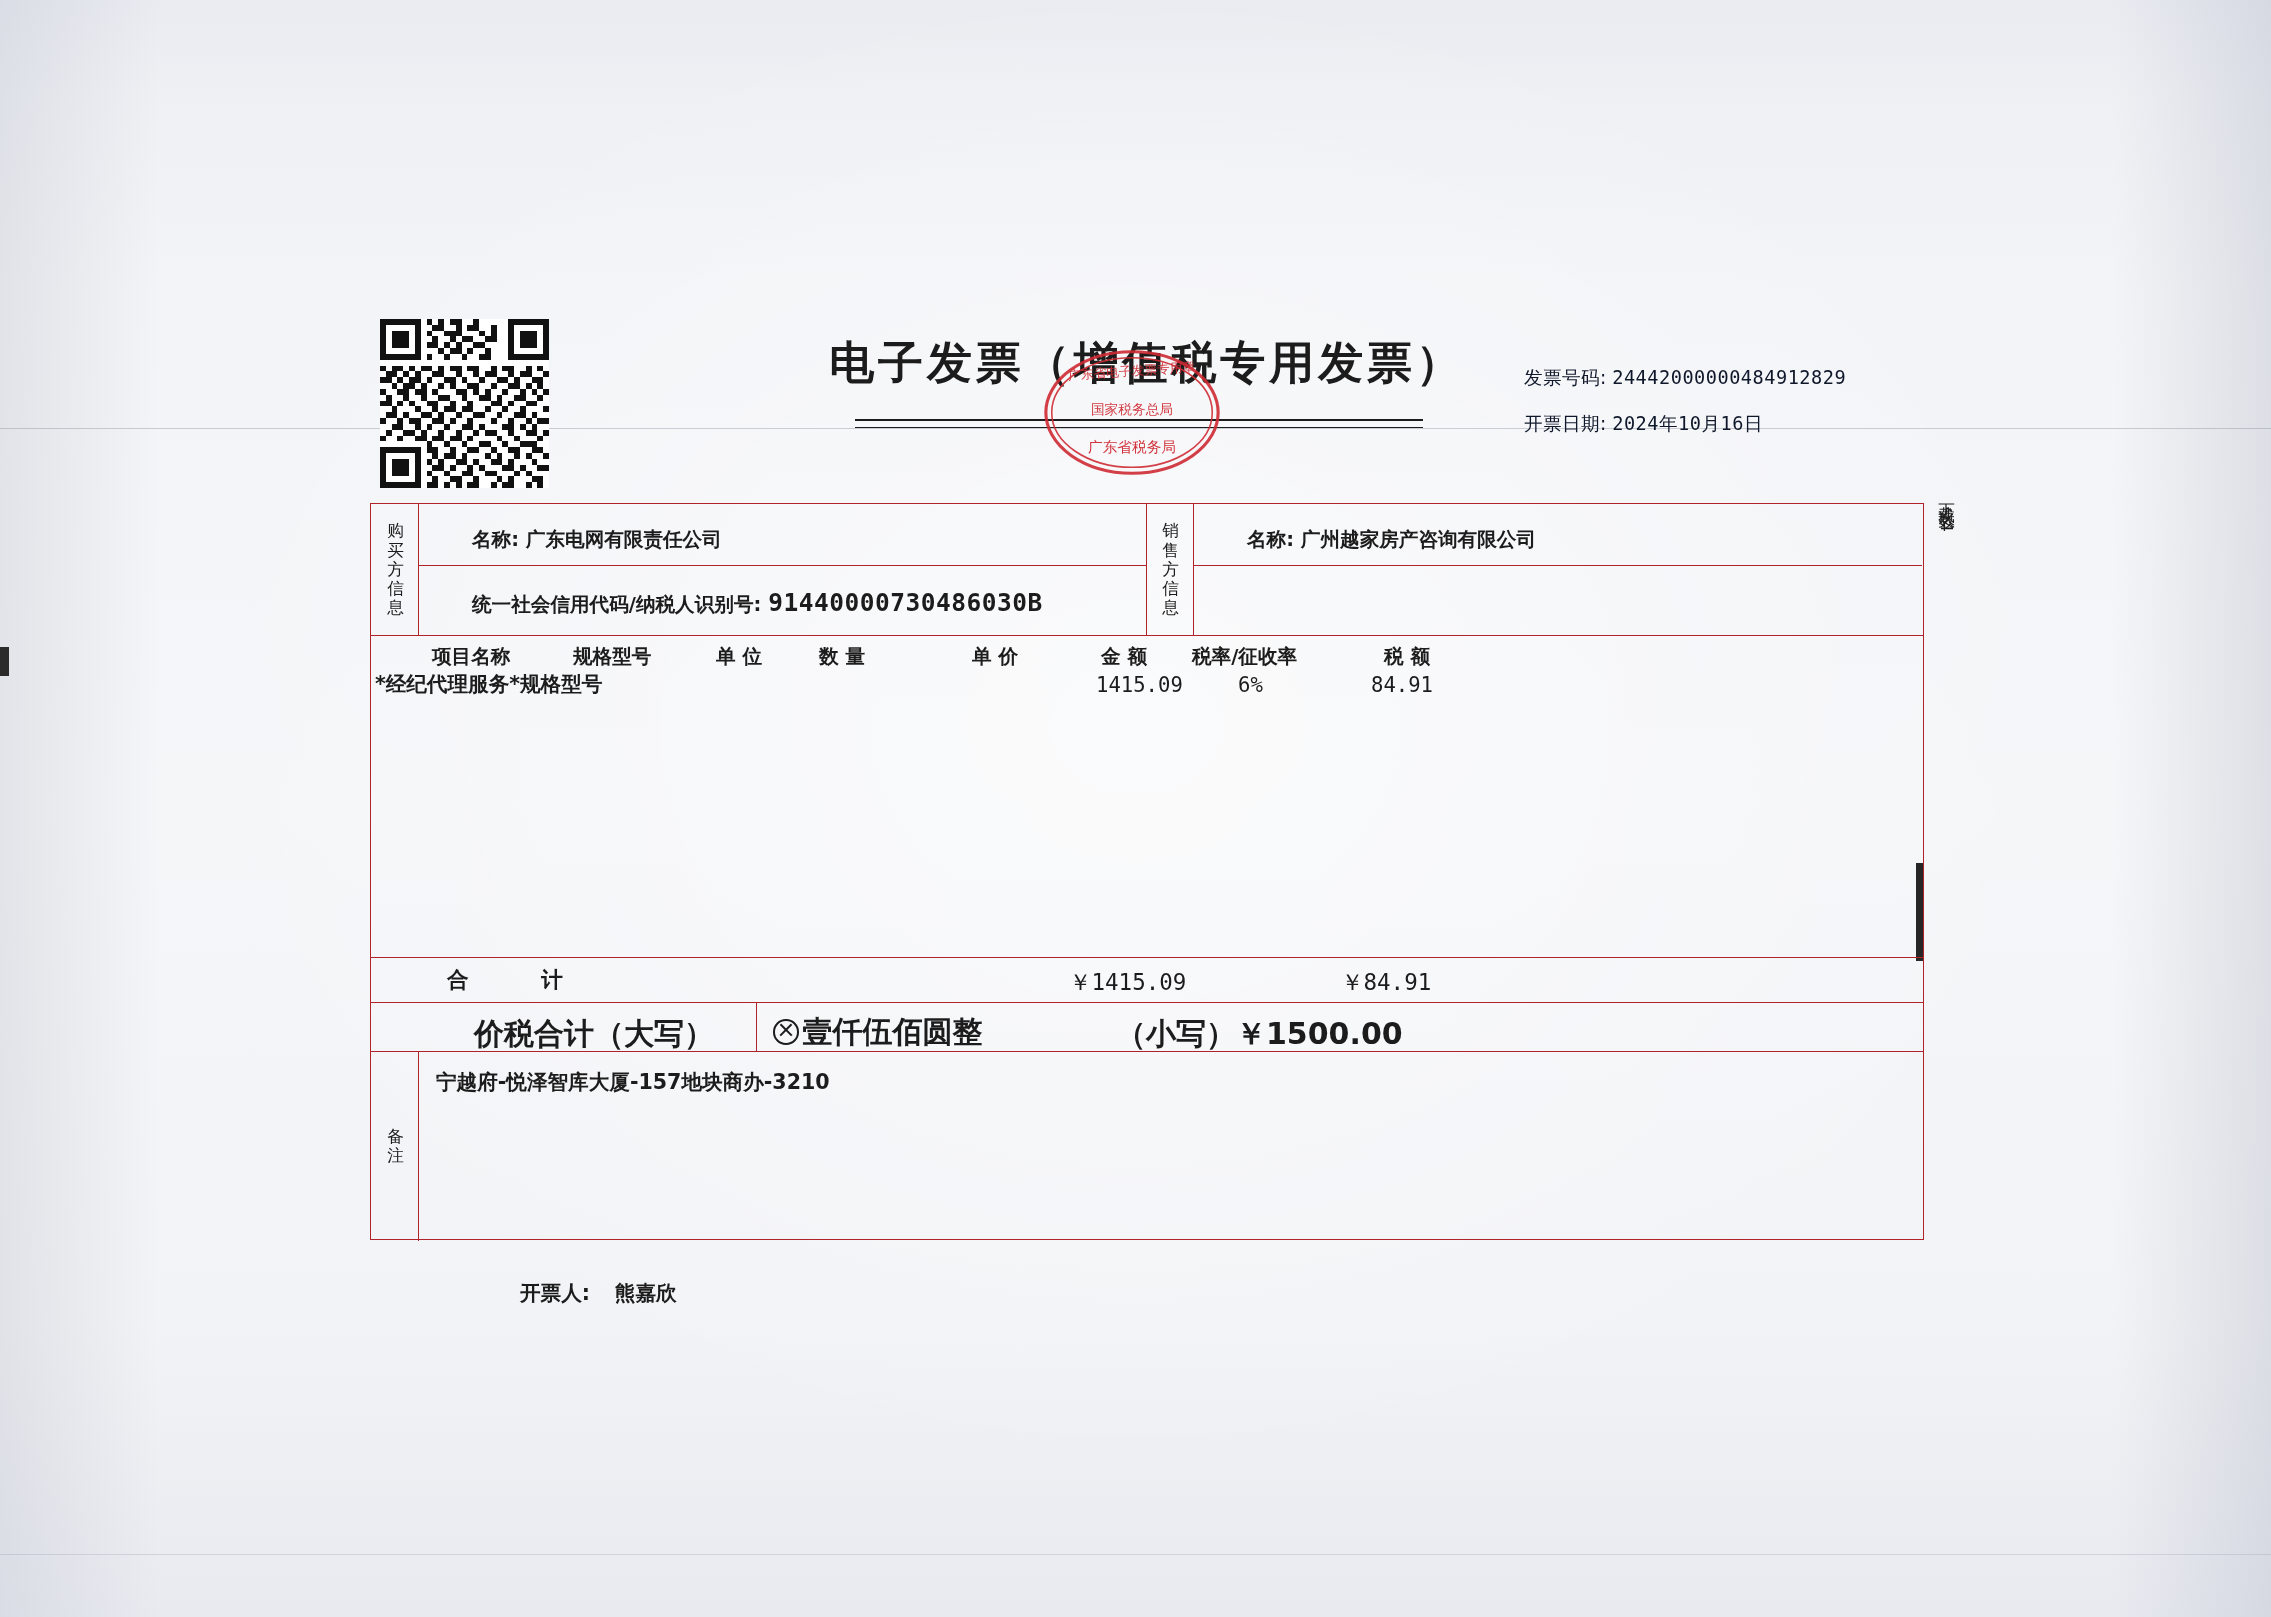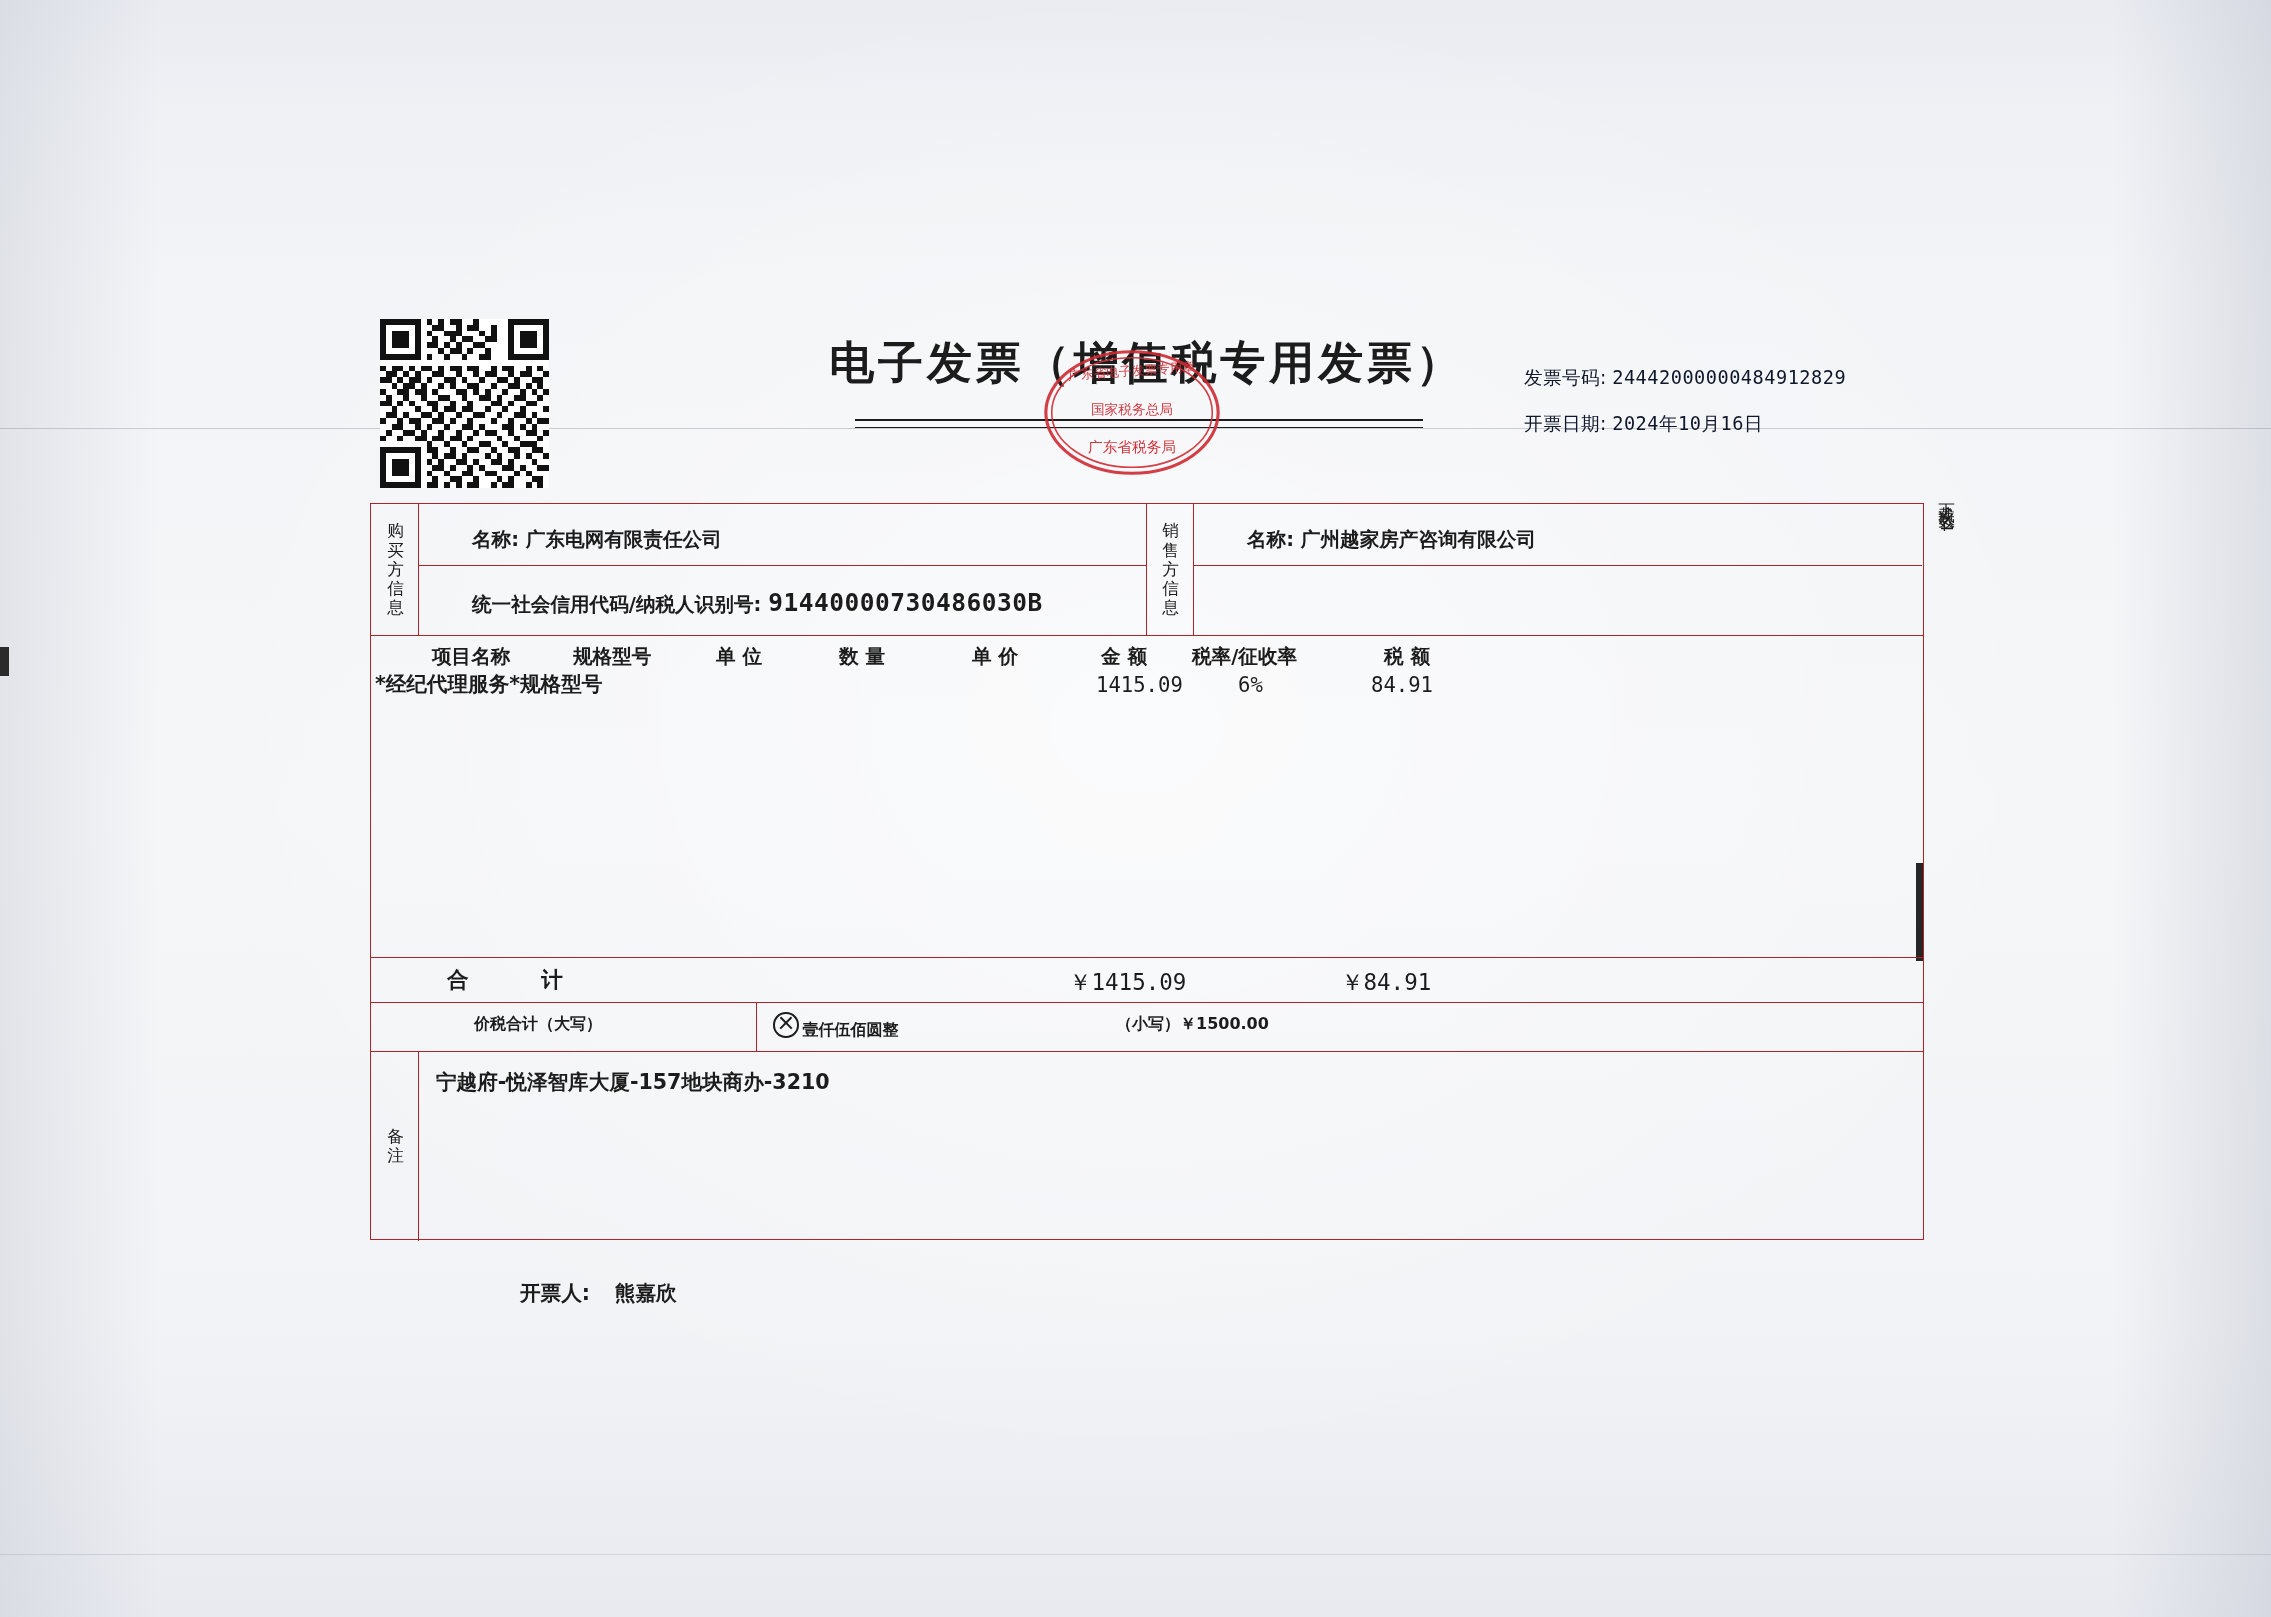--- a/index.html
+++ b/index.html
@@ -231,21 +231,21 @@
     position: absolute;
     font-size: 21.6px;
     font-family: "DejaVu Sans", sans-serif;
     font-weight: bold;
     color: #1c1c1c;
     letter-spacing: 9.8px;
   }
 
   .bigcap {
     position: absolute;
-    font-size: 16px;
+    font-size: 30px;
     font-family: "DejaVu Sans", sans-serif;
     font-weight: bold;
     color: #1c1c1c;
     white-space: nowrap;
   }
 
   .remark-text {
     position: absolute;
     font-size: 20.6px;
     font-family: "DejaVu Sans", sans-serif;
@@ -596,21 +596,21 @@
     </div>
     <div class="field" style="left:840px; top:21.6px;">
       <span class="k">名称:</span>
       <span class="v">广州越家房产咨询有限公司</span>
     </div>
 
     <div class="thead" style="top:139px;">
       <span class="th" style="left:61px;">项目名称</span>
       <span class="th" style="left:202px;">规格型号</span>
       <span class="th" style="left:345px;">单 位</span>
-      <span class="th" style="left:468px;text-align:center;">数 量</span>
+      <span class="th" style="left:448px;text-align:center;">数 量</span>
       <span class="th" style="left:601px;">单 价</span>
       <span class="th" style="left:730px;">金 额</span>
       <span class="th" style="left:821px;">税率/征收率</span>
       <span class="th" style="left:1013px;">税 额</span>
     </div>
 
     <div class="item-name" style="top:167px; left:3.9px;">*经纪代理服务*规格型号</div>
     <div class="cellnum" style="left:725px; top:169px;">1415.09</div>
     <div class="cellnum" style="left:867px; top:169px;">6%</div>
     <div class="cellnum" style="left:1000px; top:169px;">84.91</div>

